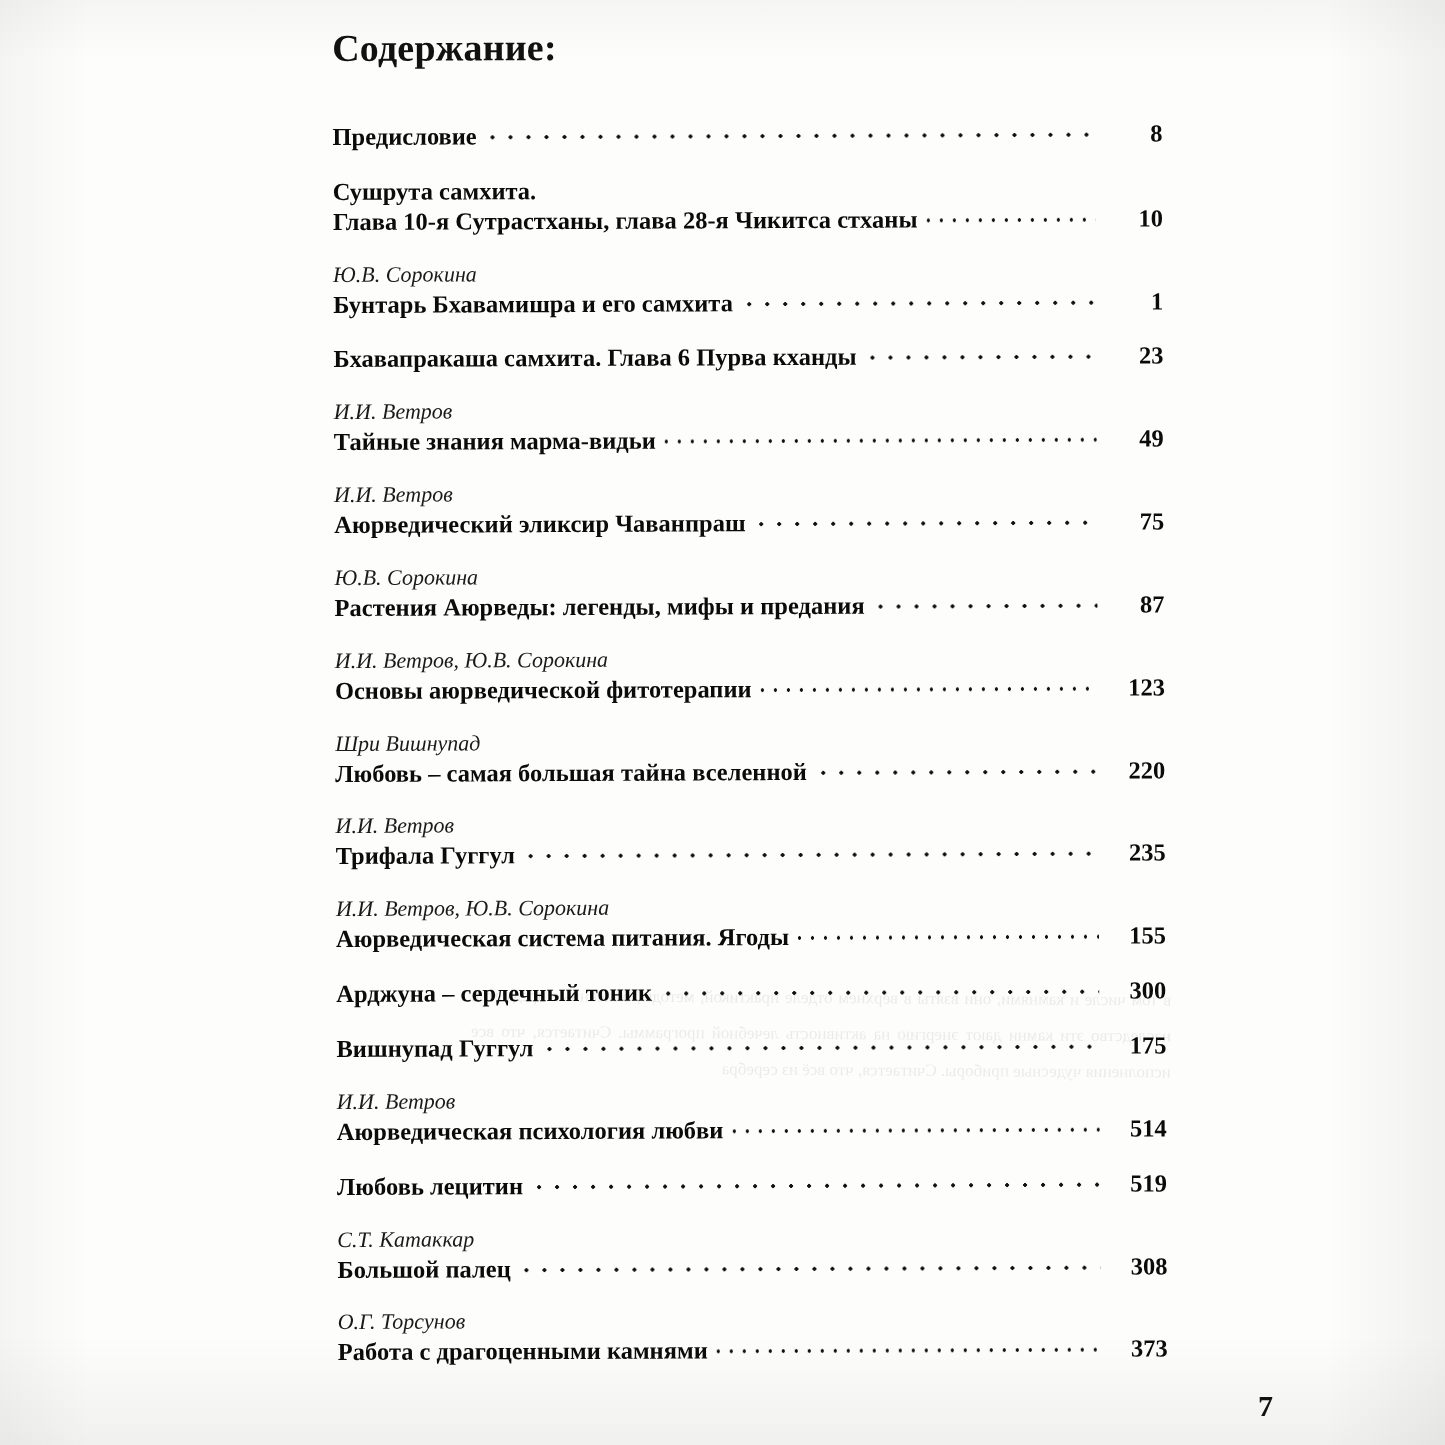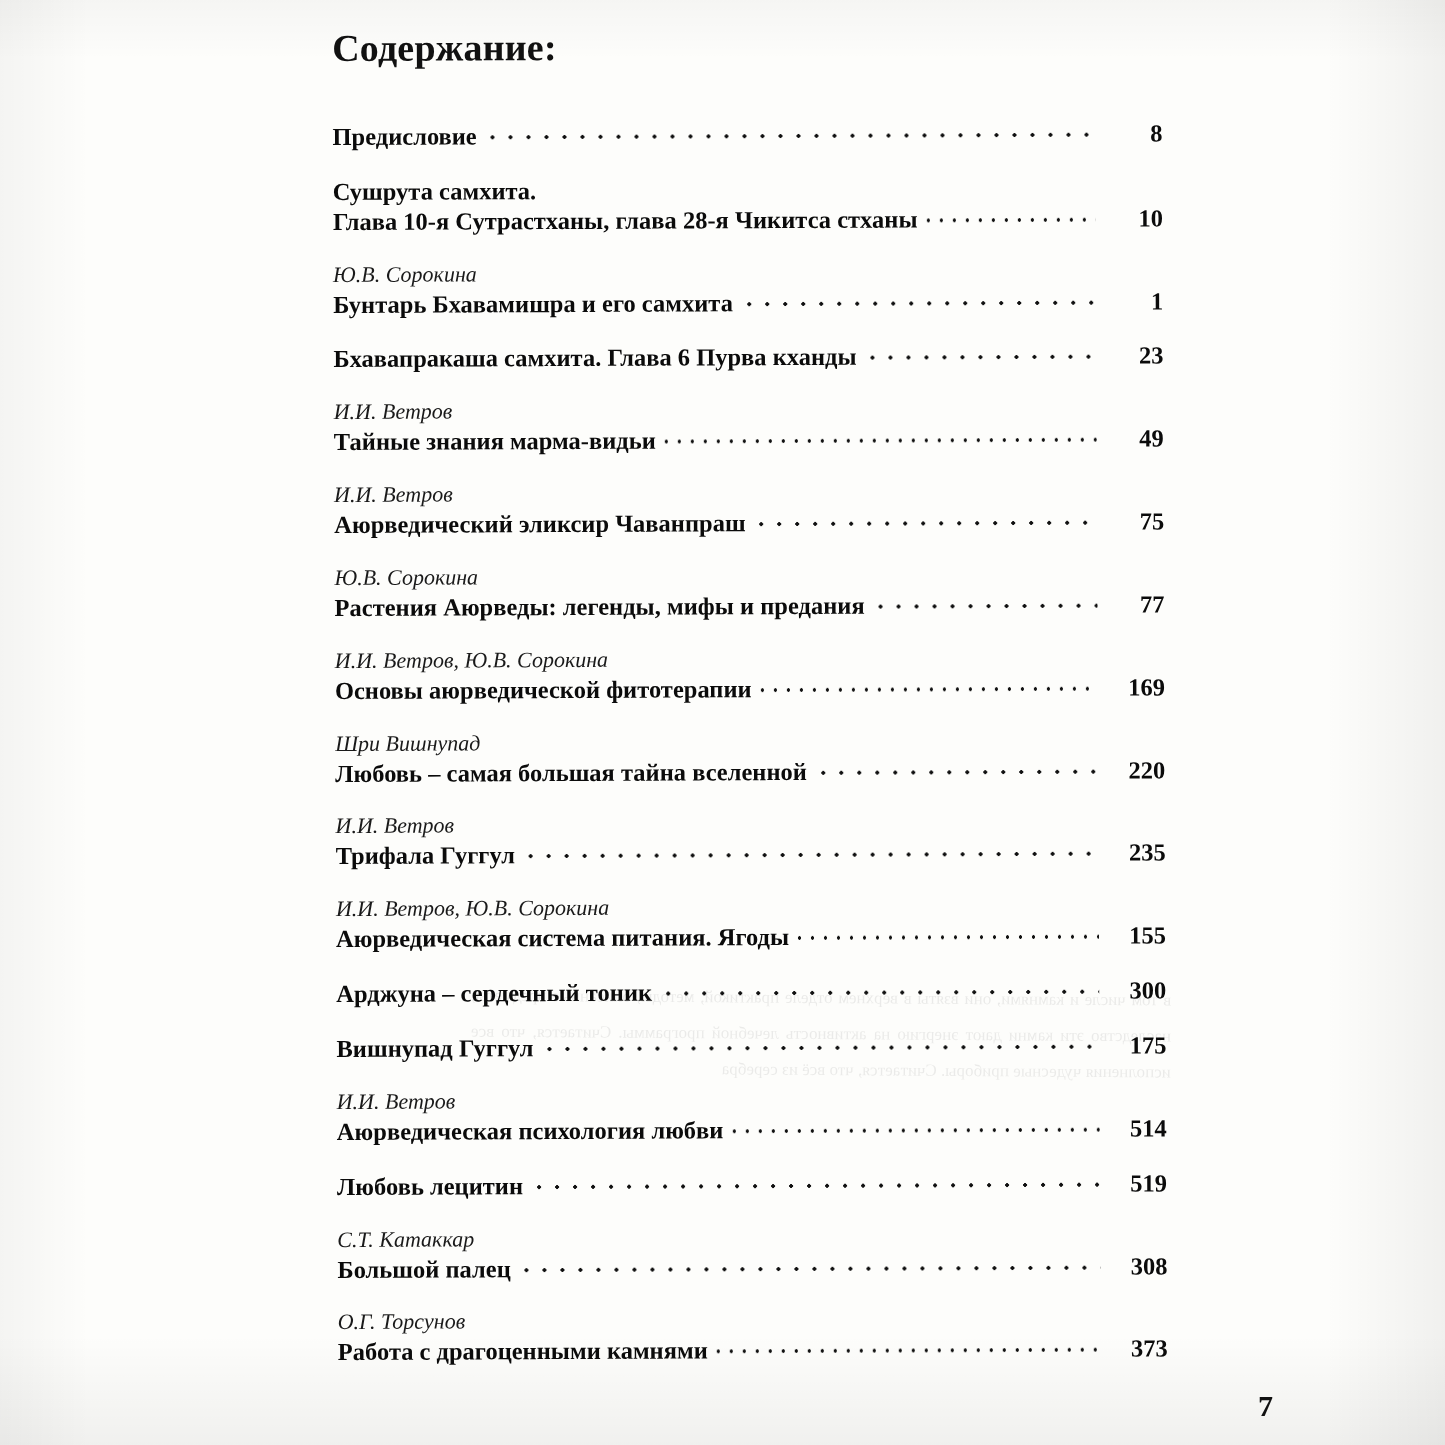--- a/index.html
+++ b/index.html
@@ -190,29 +190,29 @@
             <span class="title">Аюрведический эликсир Чаванпраш</span>
             <span class="leader"></span>
             <span class="page-num">75</span>
           </div>
         </div>
         <div class="entry">
           <div class="author">Ю.В. Сорокина</div>
           <div class="row">
             <span class="title">Растения Аюрведы: легенды, мифы и предания</span>
             <span class="leader"></span>
-            <span class="page-num">77</span>
+            <span class="page-num">87</span>
           </div>
         </div>
         <div class="entry">
           <div class="author">И.И. Ветров, Ю.В. Сорокина</div>
           <div class="row">
             <span class="title">Основы аюрведической фитотерапии</span>
             <span class="leader tight"></span>
-            <span class="page-num">169</span>
+            <span class="page-num">123</span>
           </div>
         </div>
         <div class="entry">
           <div class="author">Шри Вишнупад</div>
           <div class="row">
             <span class="title">Любовь – самая большая тайна вселенной</span>
             <span class="leader"></span>
             <span class="page-num">220</span>
           </div>
         </div>

